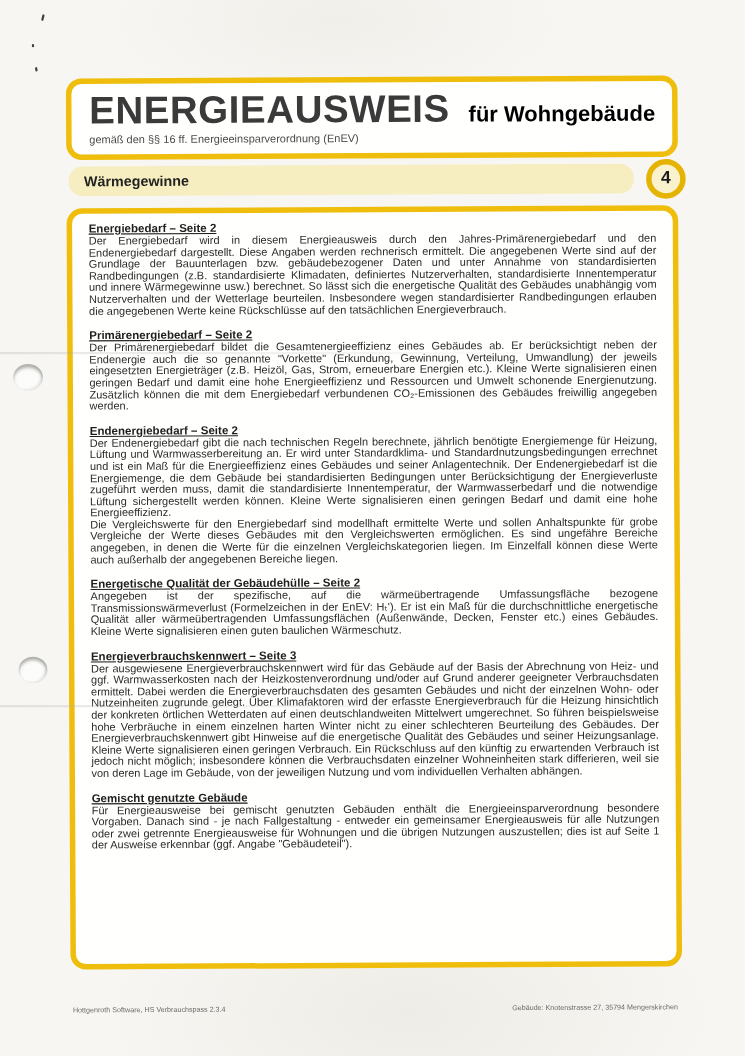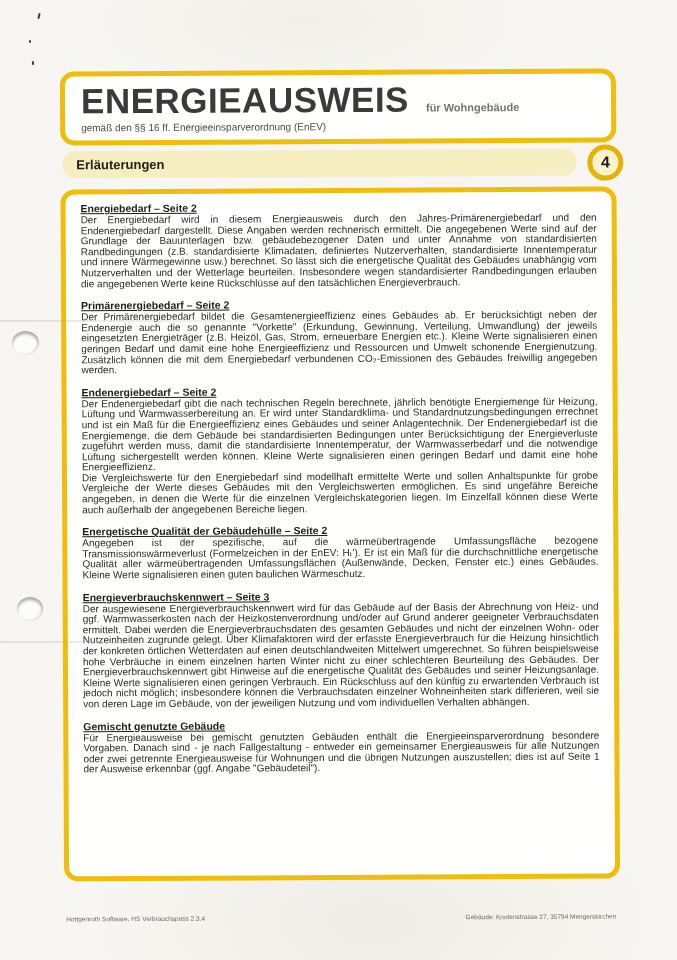--- a/index.html
+++ b/index.html
@@ -24,21 +24,21 @@
   .paper{position:absolute;inset:0;transform:rotate(-0.3deg);transform-origin:50% 50%;}
 
   
   .header-box{
     position:absolute;left:62px;top:70px;width:556px;height:74px;box-sizing:border-box;
     border:5px solid var(--yellow);border-radius:14px;background:#FFFFFE;
     padding:7px 0 0 16px;
   }
   .title-row{display:flex;align-items:baseline;}
   .page-title{font-size:35px;font-weight:bold;letter-spacing:.5px;color:var(--ink-soft);line-height:1;}
-  .title-suffix{font-size:11px;font-weight:bold;margin-left:17px;color:#737373;}
+  .title-suffix{font-size:20px;font-weight:bold;margin-left:17px;color:#000000;}
   .page-subtitle{font-size:10px;color:#4a4a4a;margin-top:4px;}
 
   
   .explain-bar{
     position:absolute;left:64px;top:150px;width:514px;height:27px;box-sizing:border-box;
     background:var(--bar-fill);border-radius:13px;
     display:flex;align-items:center;padding-left:14px;
     font-size:13px;font-weight:bold;color:#222;
   }
   .page-circle{
@@ -90,21 +90,21 @@
 
   <div class="header-box">
     <div class="title-row">
       <span class="page-title">ENERGIEAUSWEIS</span>
       <span class="title-suffix">für Wohngebäude</span>
     </div>
     <div class="page-subtitle">gemäß den §§ 16 ff. Energieeinsparverordnung (EnEV)</div>
   </div>
 
   <div class="explain-bar">
-    <span>Erläuterungen</span>
+    <span>Wärmegewinne</span>
   </div>
   <div class="page-circle">
     <span>4</span>
   </div>
 
   <div class="main-box">
 
     <div class="section">
       <div class="section-heading">Energiebedarf – Seite 2</div>
       <p>Der Energiebedarf wird in diesem Energieausweis durch den Jahres-Primärenergiebedarf und den Endenergiebedarf dargestellt. Diese Angaben werden rechnerisch ermittelt. Die angegebenen Werte sind auf der Grundlage der Bauunterlagen bzw. gebäudebezogener Daten und unter Annahme von standardisierten Randbedingungen (z.B. standardisierte Klimadaten, definiertes Nutzerverhalten, standardisierte Innentemperatur und innere Wärmegewinne usw.) berechnet. So lässt sich die energetische Qualität des Gebäudes unabhängig vom Nutzerverhalten und der Wetterlage beurteilen. Insbesondere wegen standardisierter Randbedingungen erlauben die angegebenen Werte keine Rückschlüsse auf den tatsächlichen Energieverbrauch.</p>

